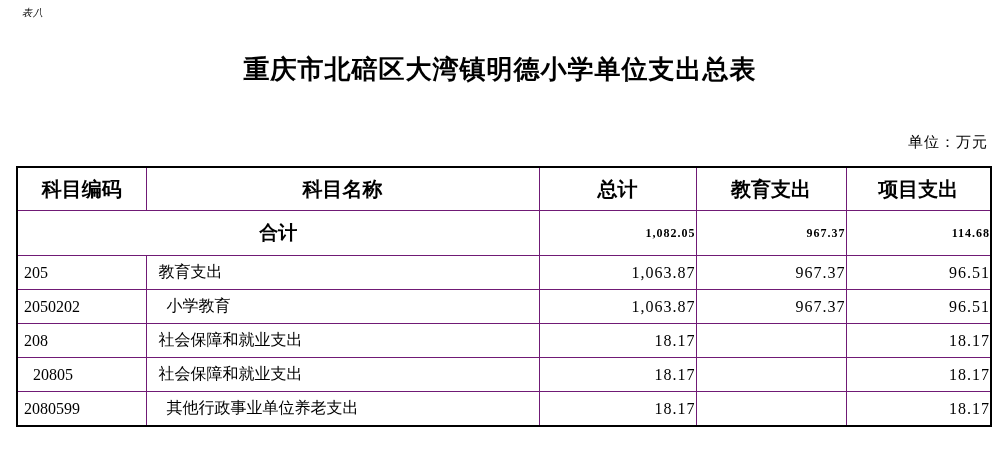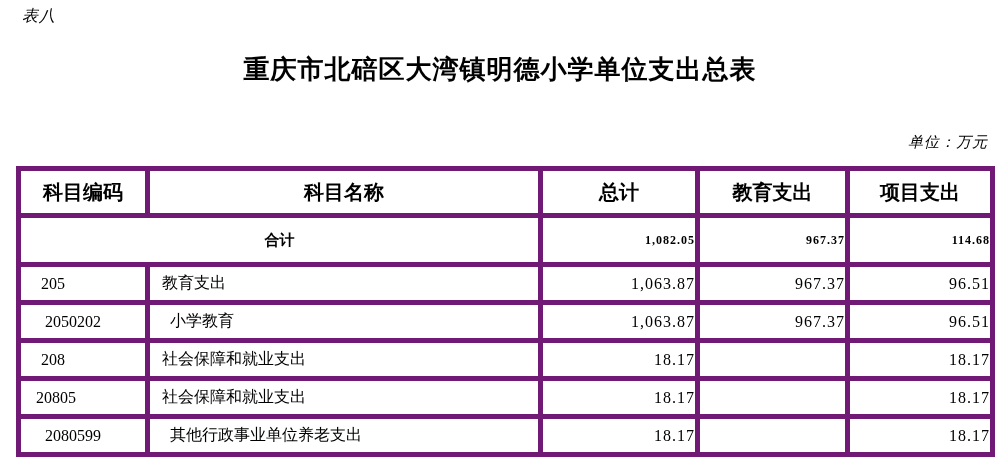--- a/index.html
+++ b/index.html
@@ -13,91 +13,90 @@
     position: relative;
     width: 1000px;
     height: 468px;
     background: #ffffff;
     overflow: hidden;
   }
   .corner-label {
     position: absolute;
     left: 22px;
     top: 6px;
-    font-size: 16px;
+    font-size: 10px;
     font-style: italic; 
     letter-spacing: 1px;
   }
   .doc-title {
     position: absolute;
     left: 0;
     right: 0;
     top: 52px;
     margin: 0;
     text-align: center;
     font-family: Liberation Sans, sans-serif;
     font-size: 26px;
     font-weight: bold;
     letter-spacing: 1px;
   }
   .unit-note {
     position: absolute;
     top: 133px;
     right: 12px;
     font-size: 15px;
-    font-style: italic; 
     letter-spacing: 1px;
   }
   table.grid {
     position: absolute;
     left: 16px;
     top: 166px;
     width: 974px;
     border-collapse: collapse;
     table-layout: fixed;
     border: 2px solid #000000;
   }
   table.grid th,
   table.grid td {
-    border: 5px solid #701a75;
+    border: 1px solid #701a75;
     padding: 0;
     overflow: hidden;
     white-space: nowrap;
   }
   table.grid th {
     height: 42px;
     font-family: "Liberation Sans", "DejaVu Sans", sans-serif;
     font-size: 20px;
     font-weight: bold;
     text-align: center;
   }
   tr.summary-row td {
     height: 44px;
     font-weight: bold;
   }
   tr.summary-row .summary-label {
     font-family: "Liberation Sans", "DejaVu Sans", sans-serif;
-    font-size: 15px;
+    font-size: 19px;
     text-align: center;
   }
   tr.data-row td {
     height: 33px;
     font-size: 16px;
   }
   td.num {
     text-align: right;
     padding-right: 3px;
     font-size: 12px;
     letter-spacing: 1px; 
   }
   td.code { text-align: left; }
   td.name { text-align: left; }
-  td.code.ind0 { padding-left: 20px; margin-top: 8px; }
+  td.code.ind0 { padding-left: 6px; margin-top: 8px; }
   td.code.ind1 { padding-left: 15px; }
-  td.code.ind2 { padding-left: 24px; }
+  td.code.ind2 { padding-left: 6px; }
   td.name.ind0 { padding-left: 12px; }
   td.name.ind1 { padding-left: 12px; }
   td.name.ind2 { padding-left: 20px; }
 </style>
 </head>
 <body>
 
 <div class="page">
 
   <div class="corner-label">表八</div>

